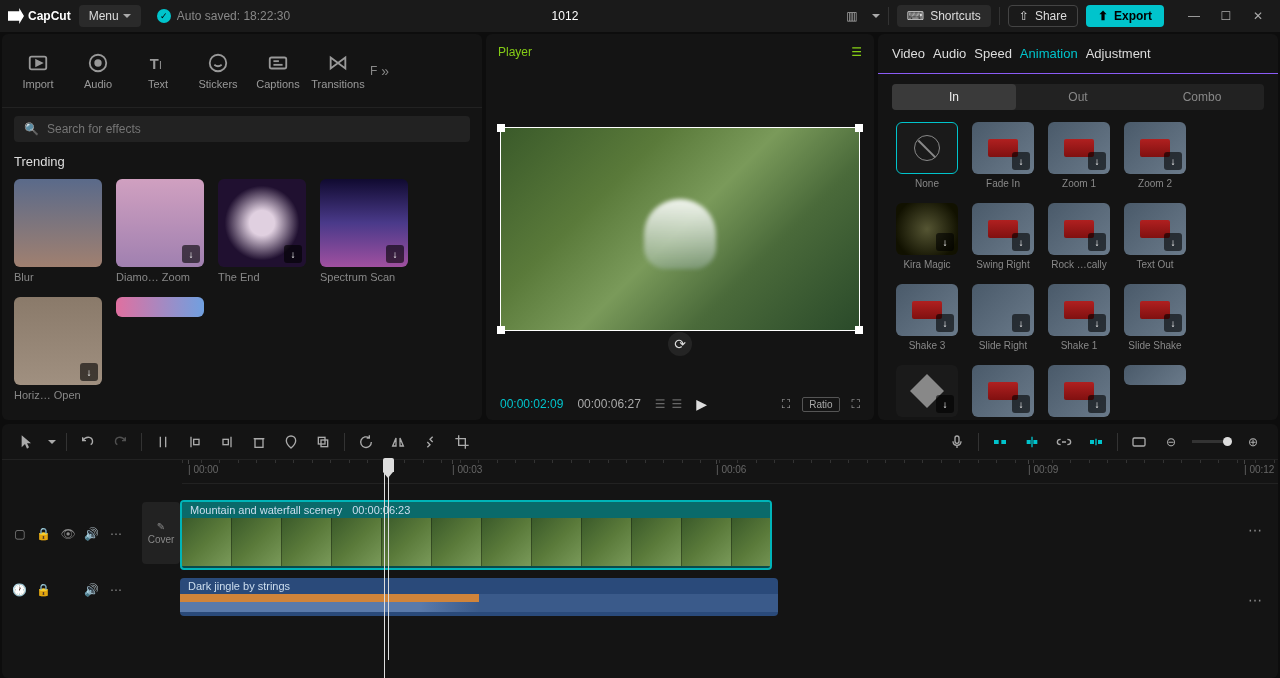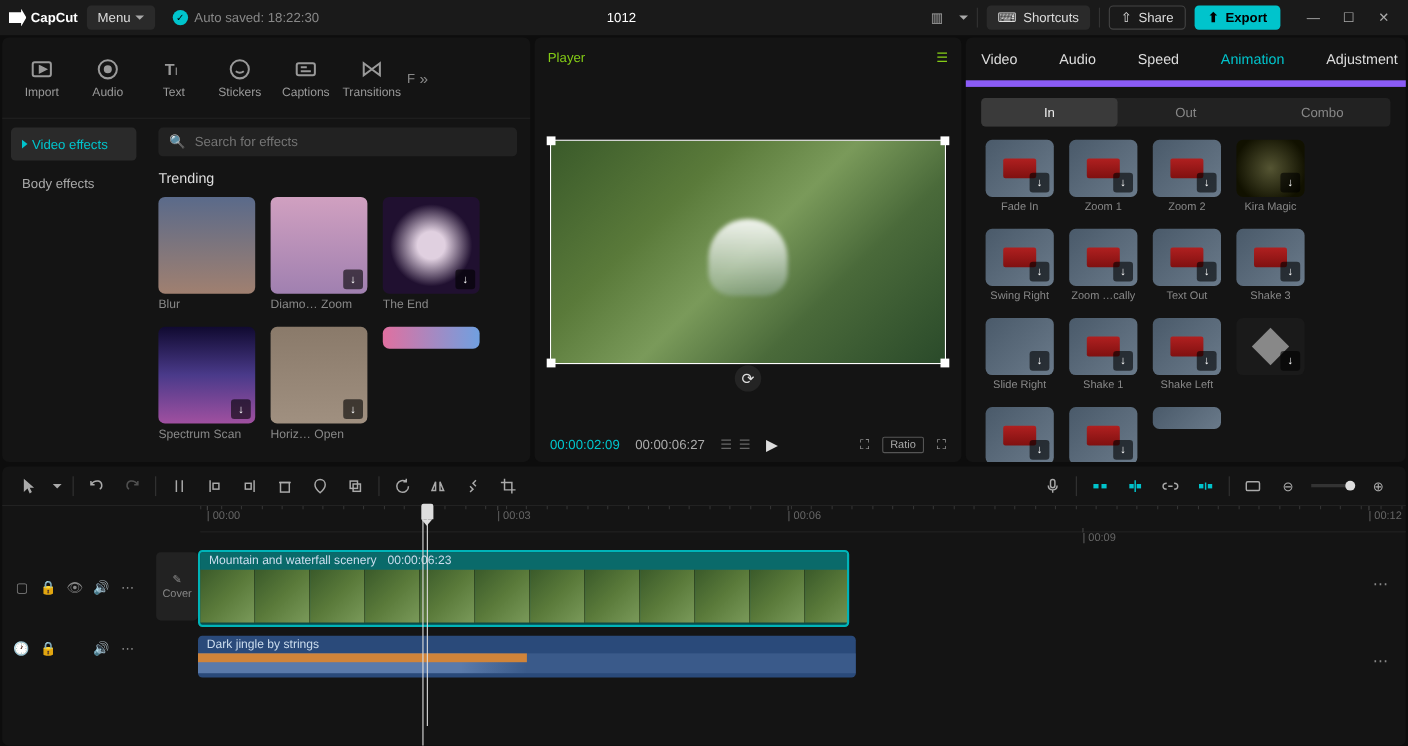--- a/index.html
+++ b/index.html
@@ -57,21 +57,21 @@
 .player-controls { display: flex; align-items: center; justify-content: space-between; padding: 8px 14px; }
 .pc-left { display: flex; align-items: center; gap: 14px; }
 .time-current { color: #00c4cc; font-size: 12px; }
 .time-total { color: #aaa; font-size: 12px; }
 .pc-icons { display: flex; gap: 6px; color: #666; }
 .pc-right { display: flex; align-items: center; gap: 12px; color: #aaa; }
 .ratio-btn { border: 1px solid #555; padding: 1px 6px; border-radius: 2px; font-size: 10px; }
 
 
 .right-panel { width: 400px; background: #141414; border-radius: 6px; margin: 2px; display: flex; flex-direction: column; }
-.rp-tabs { display: flex; padding: 8px 14px; gap: 38px; border-bottom: 6px solid #8b5cf6; }
+.rp-tabs { display: flex; padding: 8px 14px; gap: 8px; border-bottom: 1px solid #8b5cf6; }
 .rp-tab { color: #ddd; font-size: 13px; cursor: pointer; padding: 4px 0; }
 .rp-tab.active { color: #00c4cc; }
 .anim-subtabs { display: flex; margin: 10px 14px; background: #222; border-radius: 4px; }
 .anim-subtab { flex: 1; text-align: center; padding: 6px; cursor: pointer; color: #888; border-radius: 4px; font-size: 12px; }
 .anim-subtab.active { background: #3a3a3a; color: #eee; }
 .anim-grid { display: flex; flex-wrap: wrap; gap: 14px; padding: 2px 18px; overflow: hidden; }
 .anim-item { width: 62px; display: flex; flex-direction: column; align-items: center; gap: 4px; cursor: pointer; }
 .anim-thumb { width: 62px; height: 52px; border-radius: 6px; position: relative; background: linear-gradient(135deg, #4a5a6a, #6a7a8a); display: flex; align-items: center; justify-content: center; }
 .anim-thumb.none { background: #1a1a1a; border: 1px solid #00c4cc; }
 .none-circle { width: 26px; height: 26px; border: 1.5px solid #888; border-radius: 50%; position: relative; }
@@ -206,29 +206,20 @@
             <path d="M4 6 L12 12 L4 18 Z M20 6 L12 12 L20 18 Z"></path>
           </svg>
         <span>Transitions</span>
       </div>
       <div class="media-tabs-more">
         <span>F</span>
         <span style="font-size:14px;">»</span>
       </div>
     </div>
     <div class="effects-body">
-      <div class="effects-sidebar">
-        <div class="effects-cat active">
-          <span class="tri"></span>
-          <span>Video effects</span>
-        </div>
-        <div class="effects-cat">
-          <span>Body effects</span>
-        </div>
-      </div>
       <div class="effects-content">
         <div class="search-box">
           <span>🔍</span>
           <input placeholder="Search for effects" style="">
         </div>
         <div class="section-title">Trending</div>
         <div class="effect-grid">
           <div class="effect-item">
             <div class="effect-thumb" style="background: linear-gradient(#5a6a8a, #a08070);"></div>
             <div class="effect-label">Blur</div>
@@ -305,20 +296,26 @@
       <div class="rp-tab active">Animation</div>
       <div class="rp-tab">Adjustment</div>
     </div>
     <div class="anim-subtabs">
       <div class="anim-subtab active">In</div>
       <div class="anim-subtab">Out</div>
       <div class="anim-subtab">Combo</div>
     </div>
     <div class="anim-grid" id="anim-grid">
         <div class="anim-item">
+          <div class="anim-thumb none">
+            <div class="none-circle"></div>
+          </div>
+          <div class="anim-label">None</div>
+        </div>
+        <div class="anim-item">
           <div class="anim-thumb ">
             <div class="mini-tram"></div>
             <div class="dl-badge">↓</div>
           </div>
           <div class="anim-label">Fade In</div>
         </div>
         <div class="anim-item">
           <div class="anim-thumb ">
             <div class="mini-tram"></div>
             <div class="dl-badge">↓</div>
@@ -343,21 +340,21 @@
             <div class="mini-tram"></div>
             <div class="dl-badge">↓</div>
           </div>
           <div class="anim-label">Swing Right</div>
         </div>
         <div class="anim-item">
           <div class="anim-thumb ">
             <div class="mini-tram"></div>
             <div class="dl-badge">↓</div>
           </div>
-          <div class="anim-label">Zoom …cally</div>
+          <div class="anim-label">Rock …cally</div>
         </div>
         <div class="anim-item">
           <div class="anim-thumb ">
             <div class="mini-tram"></div>
             <div class="dl-badge">↓</div>
           </div>
           <div class="anim-label">Text Out</div>
         </div>
         <div class="anim-item">
           <div class="anim-thumb ">
@@ -377,21 +374,21 @@
             <div class="mini-tram"></div>
             <div class="dl-badge">↓</div>
           </div>
           <div class="anim-label">Shake 1</div>
         </div>
         <div class="anim-item">
           <div class="anim-thumb ">
             <div class="mini-tram"></div>
             <div class="dl-badge">↓</div>
           </div>
-          <div class="anim-label">Shake Left</div>
+          <div class="anim-label">Slide Shake</div>
         </div>
         <div class="anim-item">
           <div class="anim-thumb rotate">
             <div class="diamond"></div>
             <div class="dl-badge">↓</div>
           </div>
         </div>
         <div class="anim-item">
           <div class="anim-thumb ">
             <div class="mini-tram"></div>
@@ -535,21 +532,21 @@
           </div>
       </div>
       <div class="tl-tool">⊕</div>
     </div>
   </div>
 
   <div class="tl-ruler">
     <div class="tl-tick" style="left:6px;">| 00:00</div>
     <div class="tl-tick" style="left:270px;">| 00:03</div>
     <div class="tl-tick" style="left:534px;">| 00:06</div>
-    <div class="tl-tick" style="left:802px;margin-top:20px;">| 00:09</div>
+    <div class="tl-tick" style="left:846px;">| 00:09</div>
     <div class="tl-tick" style="left:1062px;">| 00:12</div>
     <div class="playhead" style="left:206px; height:200px;"></div>
   <div class="tl-mini-tick" style="left: 0px;"></div>
       <div class="tl-mini-tick" style="left: 18.5px;"></div>
       <div class="tl-mini-tick" style="left: 37px;"></div>
       <div class="tl-mini-tick" style="left: 55.5px;"></div>
       <div class="tl-mini-tick" style="left: 74px;"></div>
       <div class="tl-mini-tick" style="left: 92.5px;"></div>
       <div class="tl-mini-tick" style="left: 111px;"></div>
       <div class="tl-mini-tick" style="left: 129.5px;"></div>

